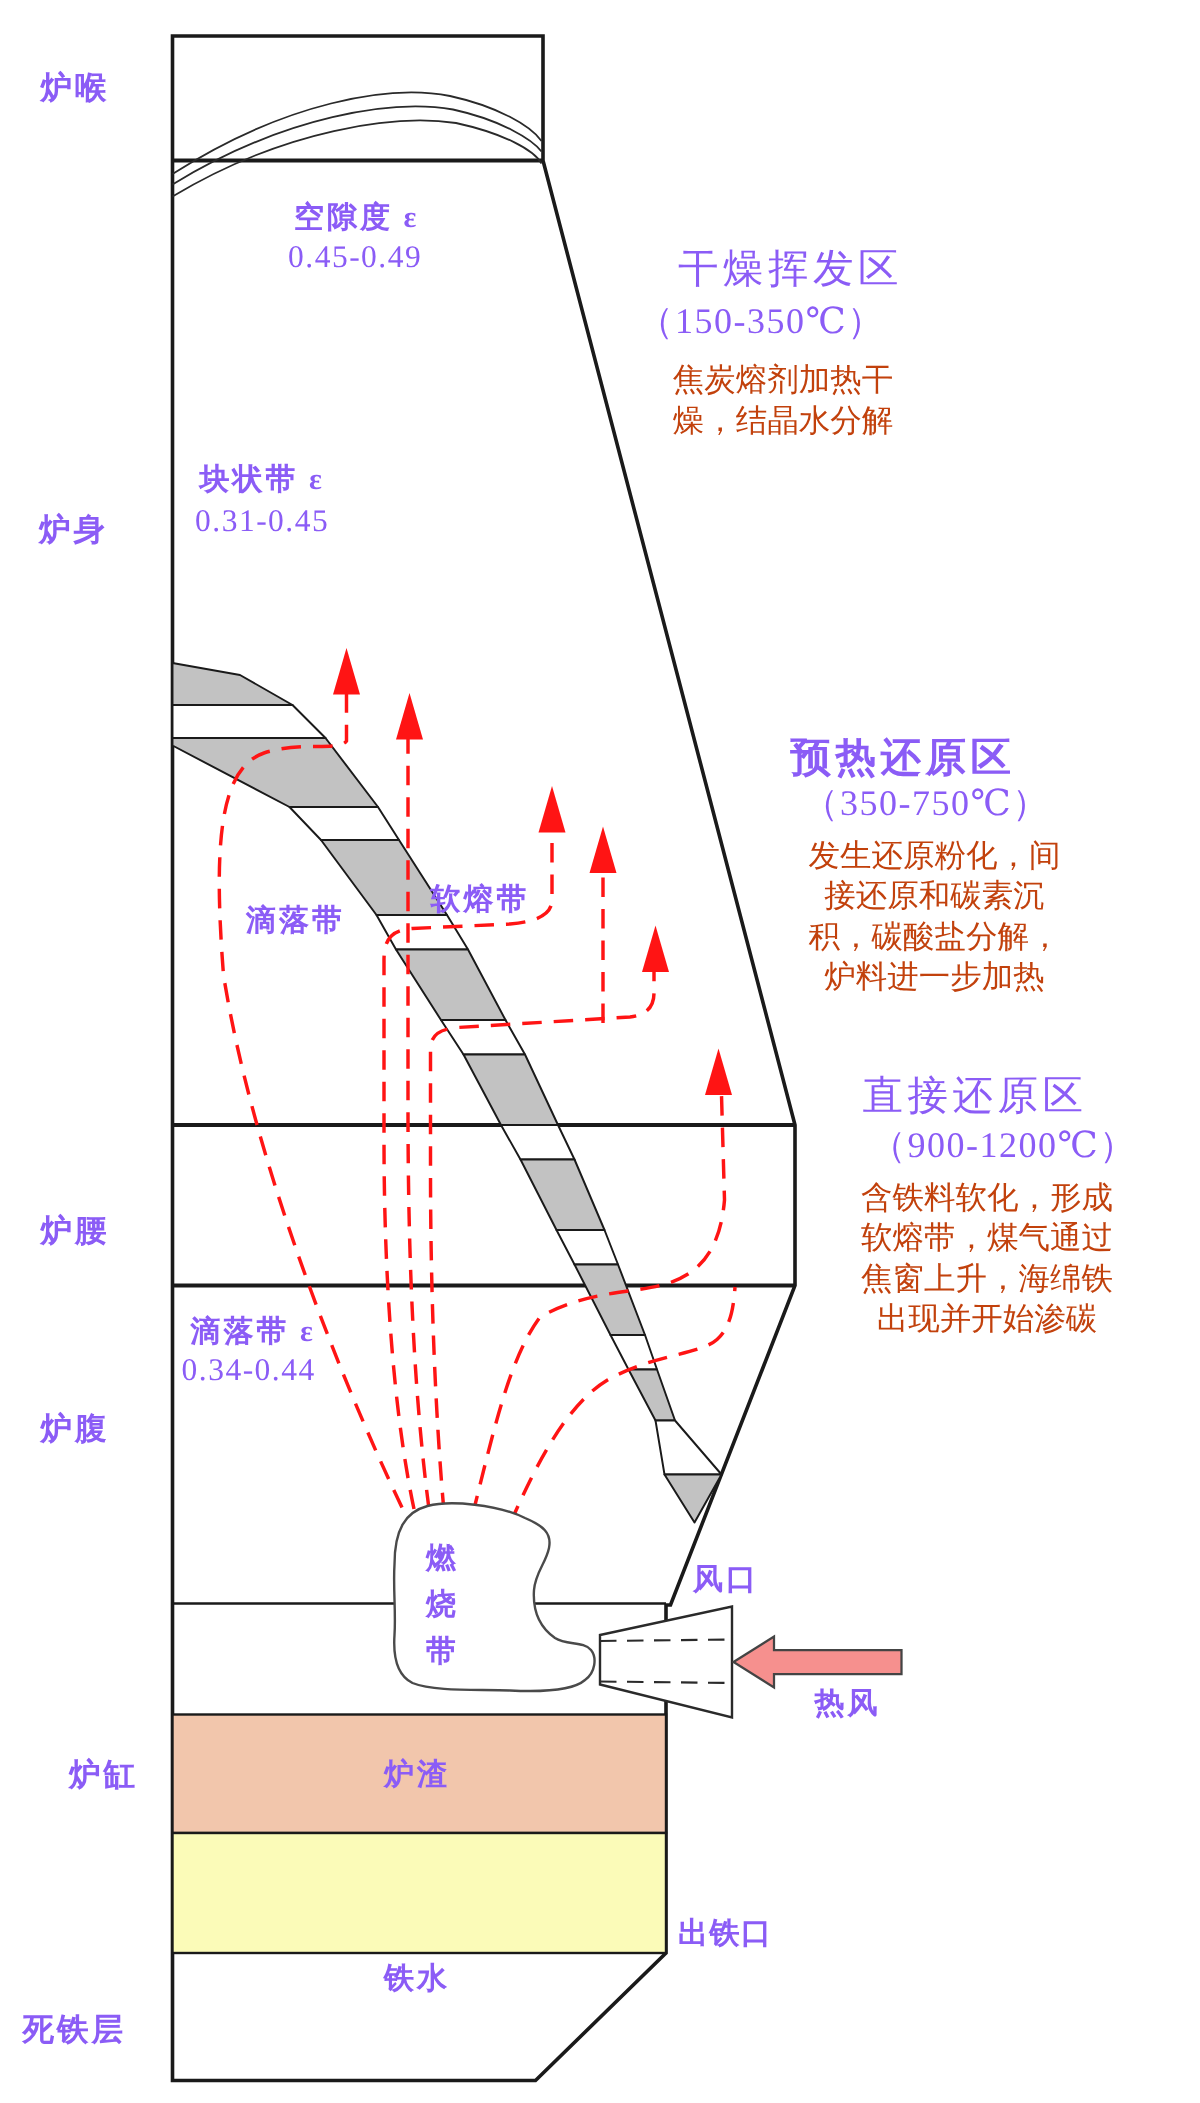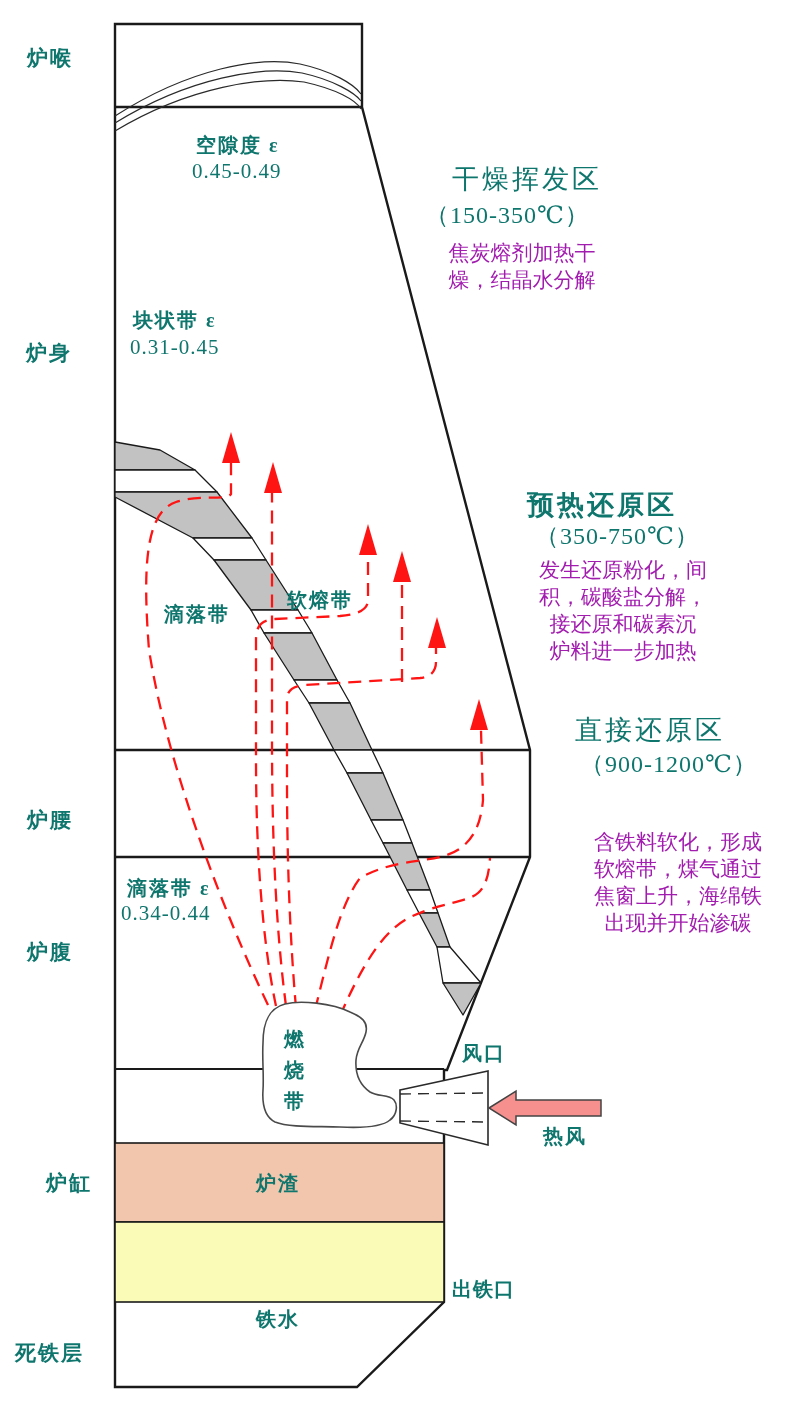--- a/index.html
+++ b/index.html
@@ -1,25 +1,25 @@
 <!DOCTYPE html>
 <html><head>
 <meta charset="utf-8">
 <style>
   html,body{margin:0;padding:0;background:#ffffff;}
   #stage{position:relative;width:800px;height:1402px;background:#ffffff;overflow:hidden;
          font-family:"Liberation Serif","DejaVu Serif",serif;}
   #art{position:absolute;left:0;top:0;width:800px;height:1402px;}
-  .lbl{position:absolute;color:#0f766e;white-space:nowrap;line-height:1.1;}
+  .lbl{position:absolute;color:#8b5cf6;white-space:nowrap;line-height:1.1;}
   .side{font-size:21px;font-weight:bold;letter-spacing:2px;}
   .inner{font-size:20px;font-weight:bold;letter-spacing:2px;}
   .val{font-size:21px;letter-spacing:1px;font-weight:normal;}
   .region-name{font-size:27px;letter-spacing:3px;}
   .region-temp{font-size:24px;letter-spacing:1px;}
-  .region-note{position:absolute;color:#a21caf;font-size:21px;line-height:27px;
+  .region-note{position:absolute;color:#c2410c;font-size:21px;line-height:27px;
                text-align:center;font-weight:normal;}
   .vstack{display:flex;flex-direction:column;gap:9px;align-items:center;}
 </style>
 </head>
 <body>
 
 <div id="stage">
 
   <svg id="art" viewBox="0 0 800 1402">
 
@@ -125,27 +125,27 @@
   <div class="lbl region-temp" style="left:425px;top:202px;text-align:right;">（150-350℃）</div>
   <div class="region-note" style="left:432px;top:240px;width:180px;">
     <div>焦炭熔剂加热干</div>
     <div>燥，结晶水分解</div>
   </div>
 
   <div class="lbl region-name" style="left:527px;top:491px;font-weight:bold;">预热还原区</div>
   <div class="lbl region-temp" style="left:535px;top:523px;">（350-750℃）</div>
   <div class="region-note" style="left:534px;top:557px;width:178px;">
     <div>发生还原粉化，间</div>
+    <div>接还原和碳素沉</div>
     <div>积，碳酸盐分解，</div>
-    <div>接还原和碳素沉</div>
     <div>炉料进一步加热</div>
   </div>
 
   <div class="lbl region-name" style="left:575px;top:716px;">直接还原区</div>
   <div class="lbl region-temp" style="left:580px;top:751px;">（900-1200℃）</div>
-  <div class="region-note" style="left:588px;top:785px;width:180px;margin-top:44px;">
+  <div class="region-note" style="left:568px;top:785px;width:180px;">
     <div>含铁料软化，形成</div>
     <div>软熔带，煤气通过</div>
     <div>焦窗上升，海绵铁</div>
     <div>出现并开始渗碳</div>
   </div>
 
 </div>
 
 </body></html>

